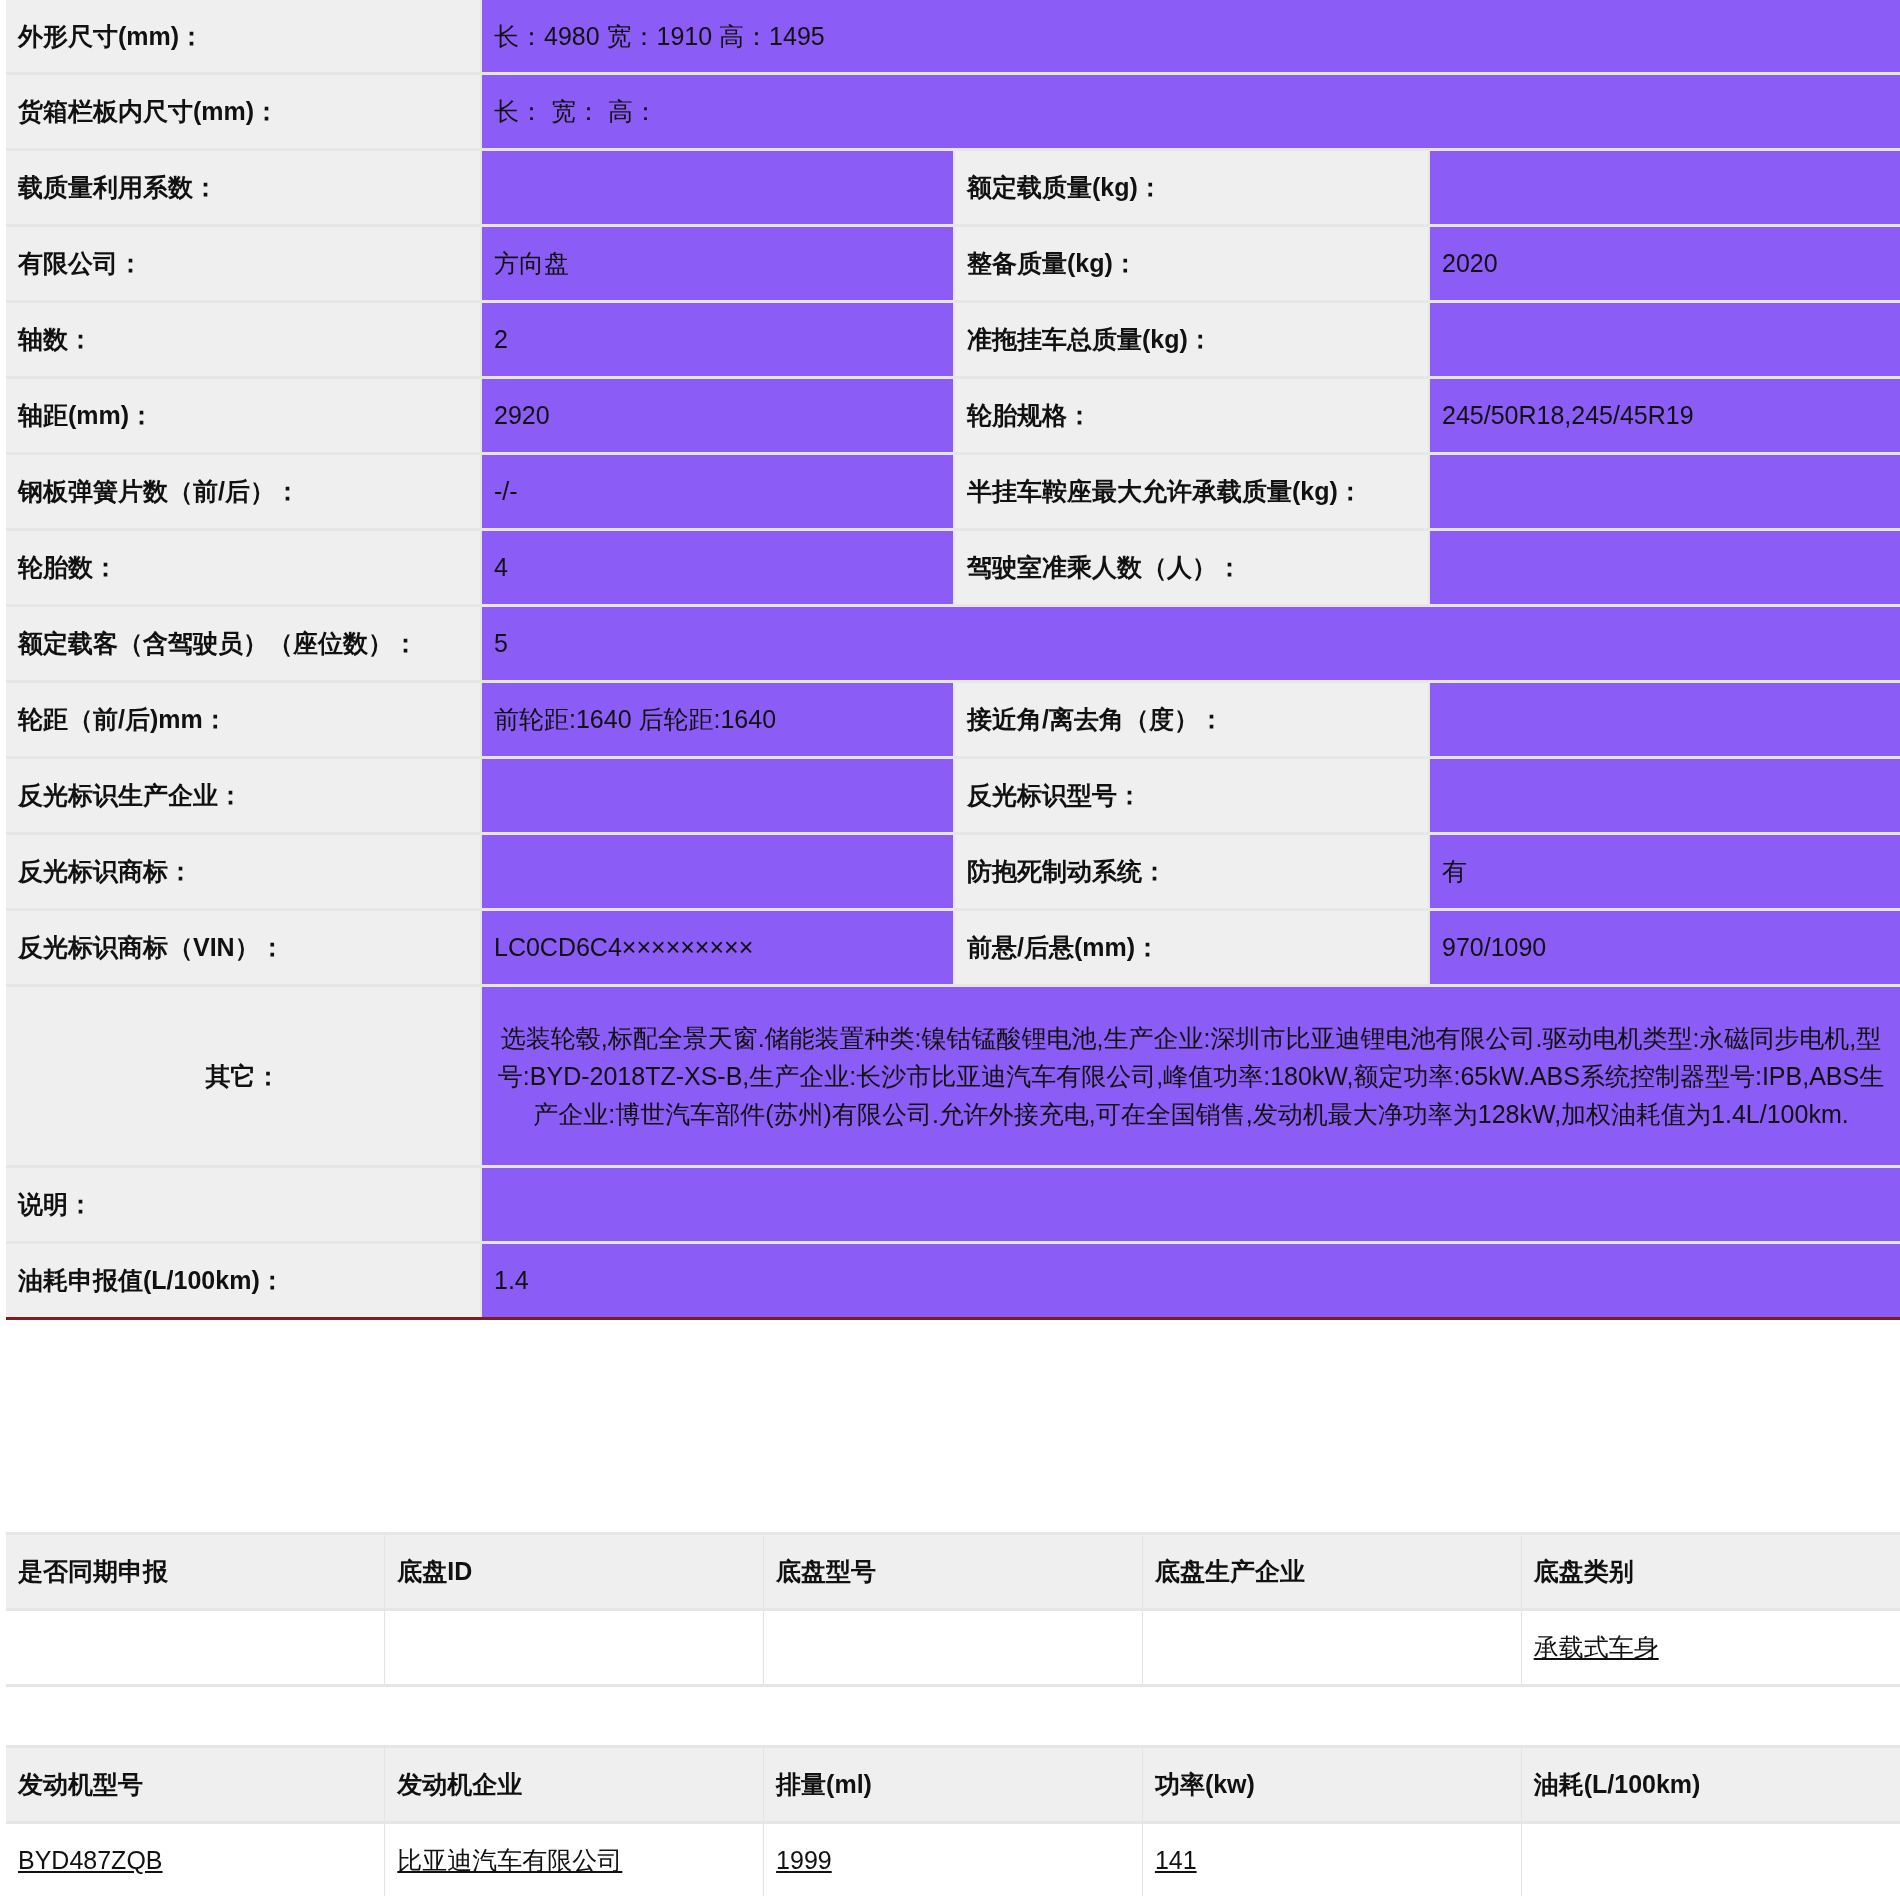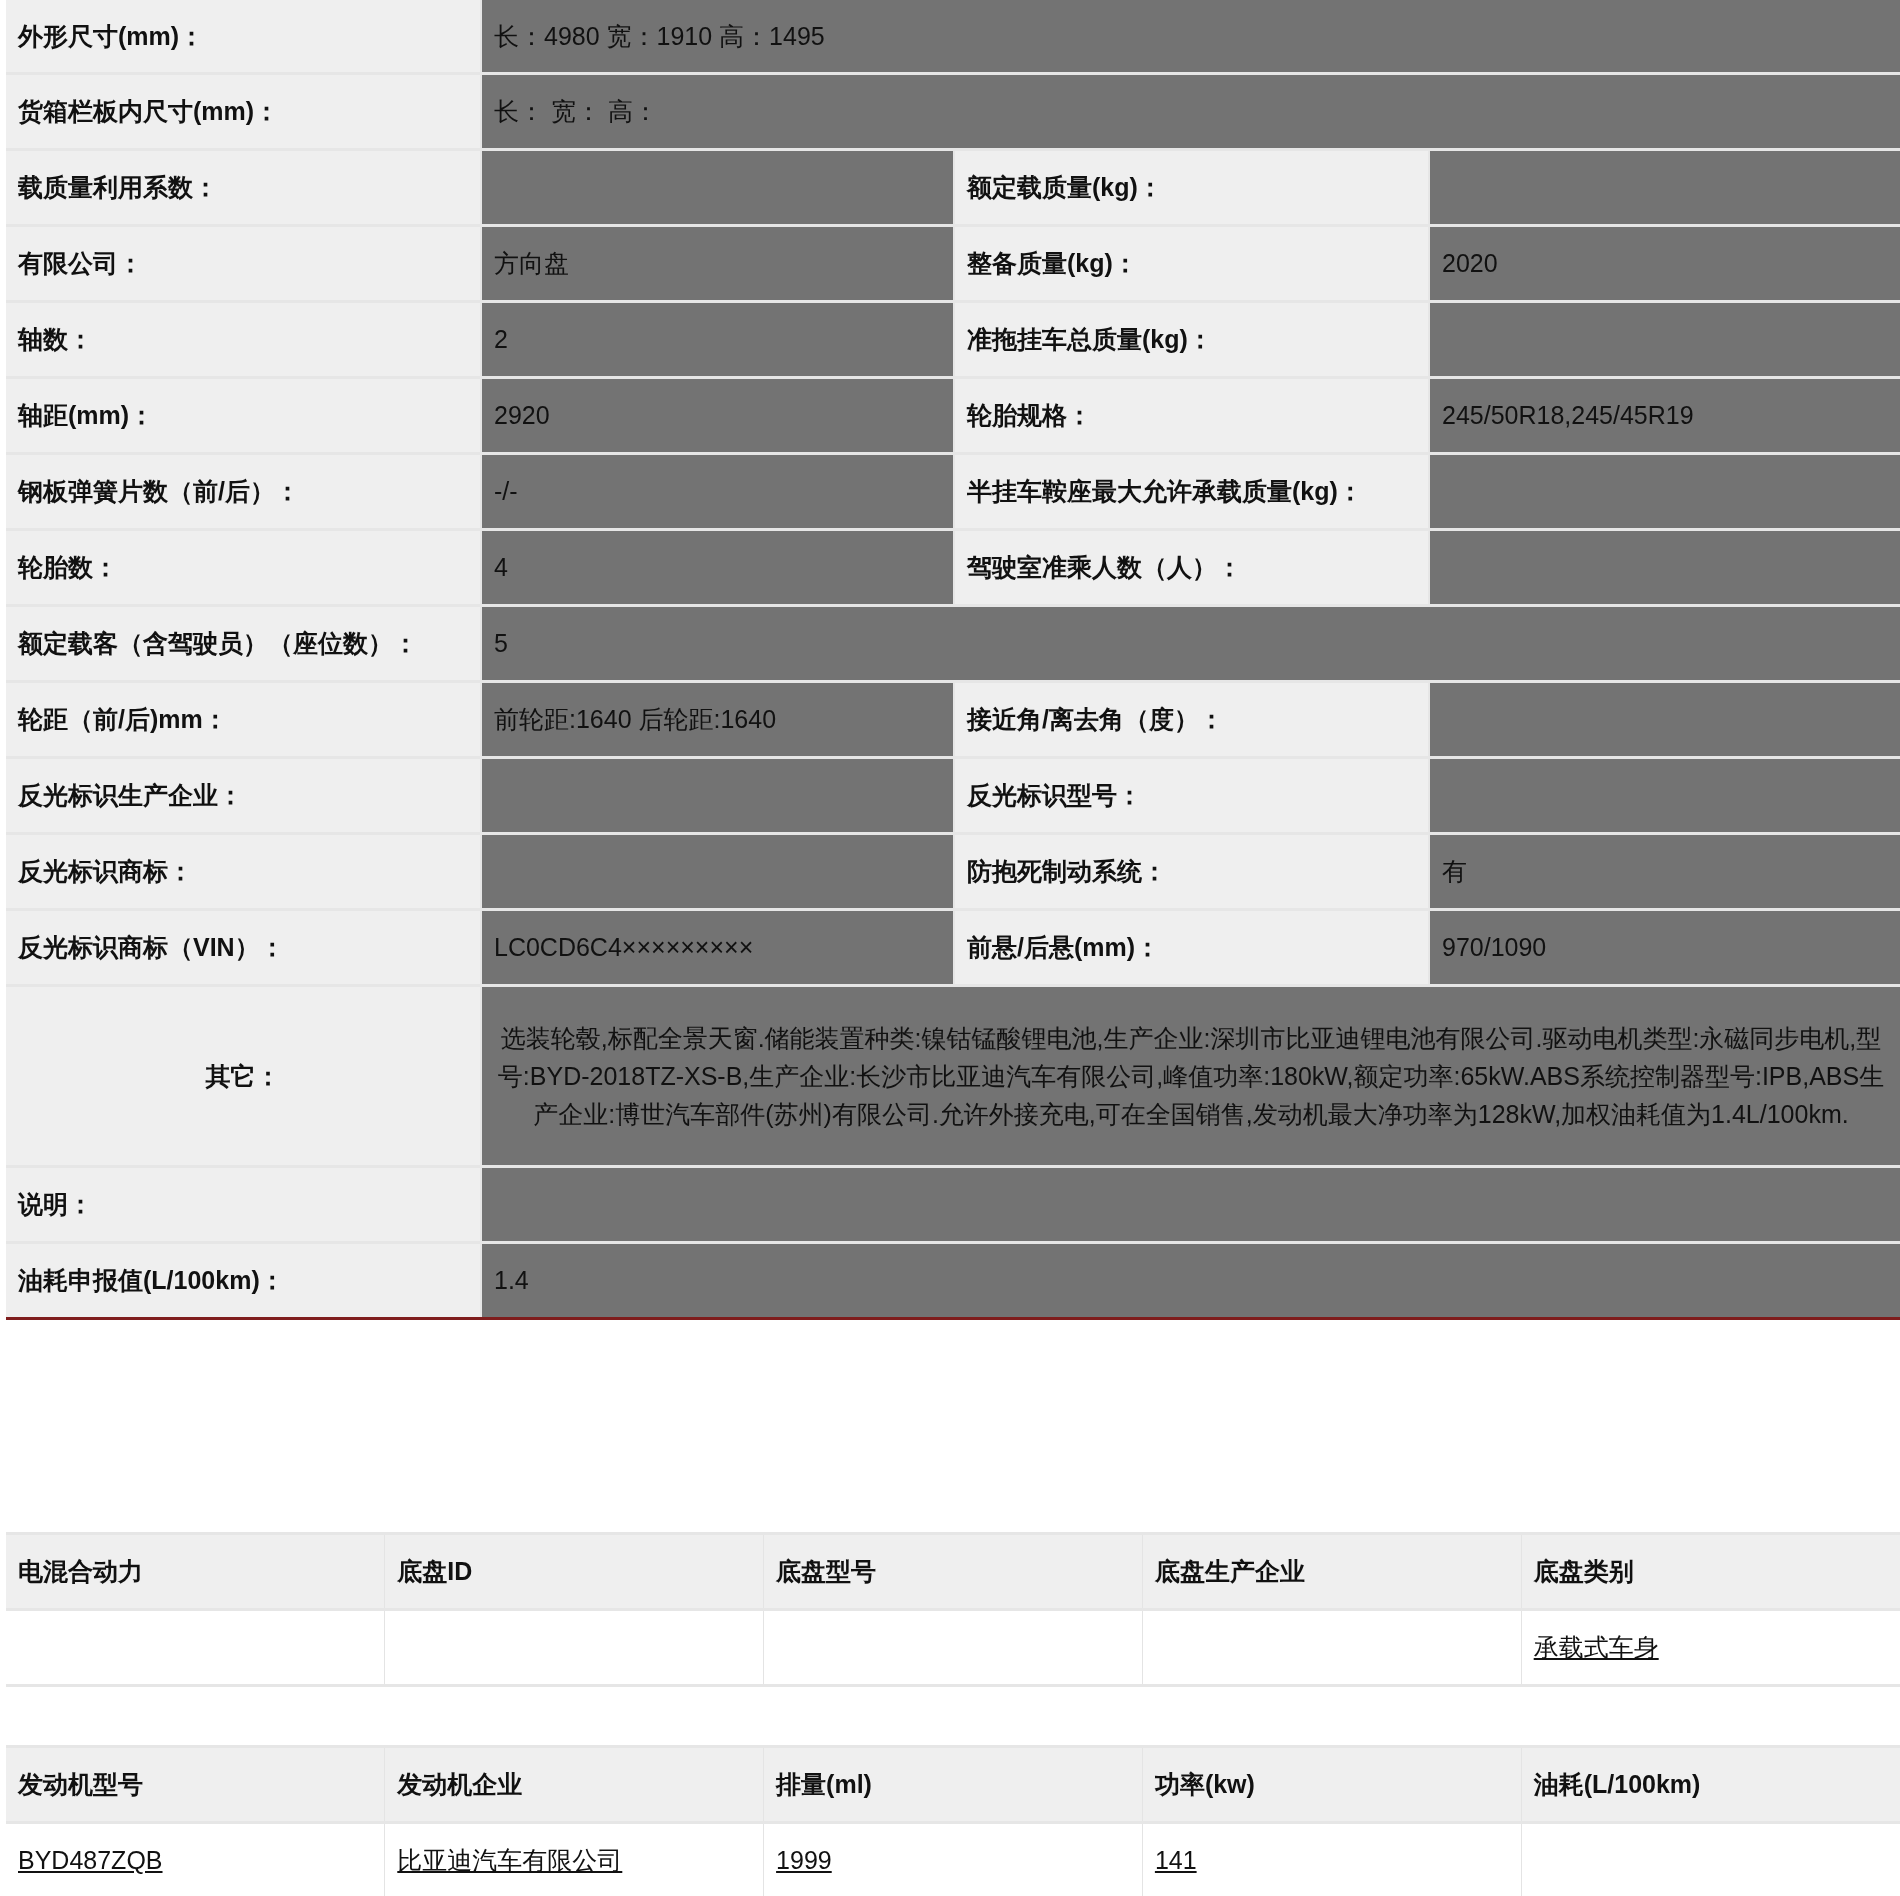--- a/index.html
+++ b/index.html
@@ -3,21 +3,21 @@
 <meta charset="utf-8">
 <style>
   * { box-sizing: border-box; margin: 0; padding: 0; }
   html, body { width: 1900px; height: 1896px; background: #ffffff; overflow: hidden; }
   body { font-family: "Liberation Sans", "DejaVu Sans", sans-serif; color: #111; font-size: 25px; position: relative; }
   .spec-table { position: absolute; left: 6px; top: 0; width: 1894px; border-collapse: collapse; table-layout: fixed; }
   .spec-table td { border-top: 3px solid #e6e6e6; height: 76px; vertical-align: middle; padding: 4px 12px; line-height: 38px; }
   .spec-table tr:first-child td { border-top: none; height: 73px; }
   .spec-table tr:last-child td { border-bottom: 3px solid #7f1d1d; }
   .lbl { background: #efefef; font-weight: bold; border-right: 2px solid #e6e6e6; }
-  .val { background: #737373; border-right: 2px solid #e6e6e6; }
+  .val { background: #8b5cf6; border-right: 2px solid #e6e6e6; }
   .val:last-child { border-right: none; }
   .tall td { height: 181px; text-align: center; }
   .grid-table { position: absolute; left: 6px; width: 1894px; border-collapse: collapse; table-layout: fixed; }
   .grid-table th, .grid-table td { height: 76px; padding: 0 12px; text-align: left; vertical-align: middle; border-right: 1px solid #e4e4e4; font-size: 25px; }
   .grid-table th { background: #efefef; font-weight: bold; border-top: 3px solid #e6e6e6; border-bottom: 3px solid #e6e6e6; }
   .grid-table td { background: #ffffff; border-bottom: 3px solid #e6e6e6; text-decoration: underline; }
   .grid-table th:last-child, .grid-table td:last-child { border-right: none; }
   #chassis-table { top: 1532px; }
   #engine-table { top: 1745px; }
 </style>
@@ -115,21 +115,21 @@
     <tr>
       <td class="lbl">油耗申报值(L/100km)：</td>
       <td class="val" colspan="3">1.4</td>
     </tr>
   </tbody>
 </table>
 
 <table class="grid-table" id="chassis-table">
   <thead>
     <tr>
-      <th>电混合动力</th>
+      <th>是否同期申报</th>
       <th>底盘ID</th>
       <th>底盘型号</th>
       <th>底盘生产企业</th>
       <th>底盘类别</th>
     </tr>
   </thead>
   <tbody>
     <tr>
       <td></td>
       <td></td>

